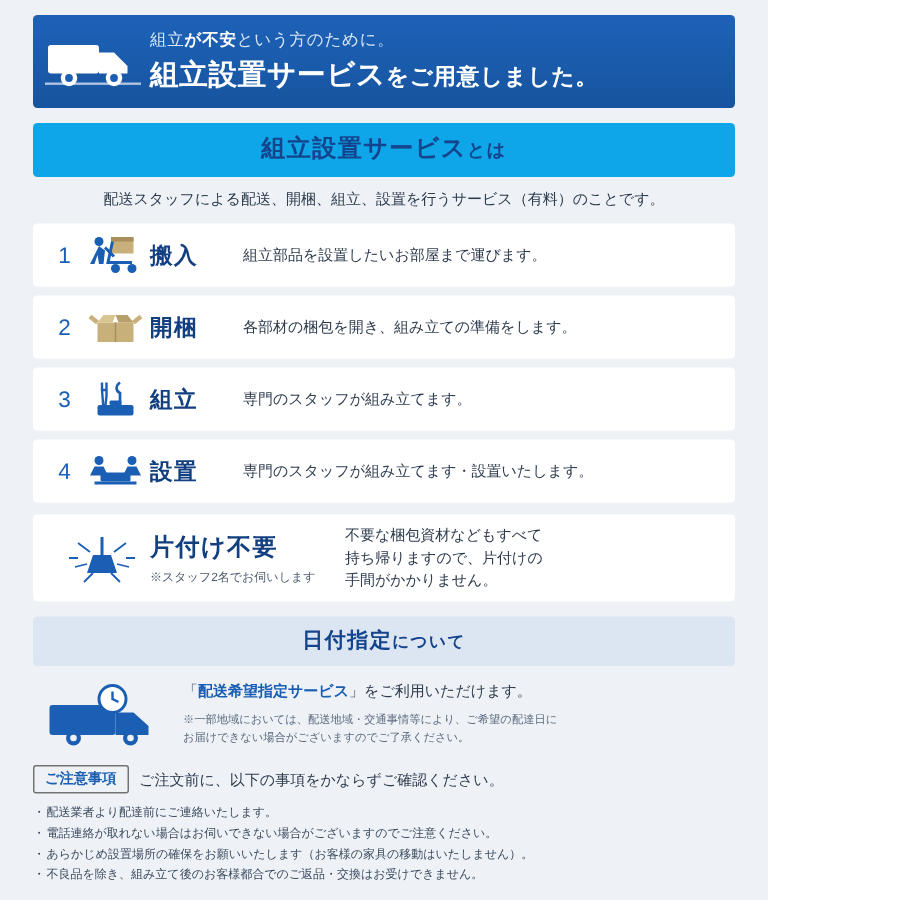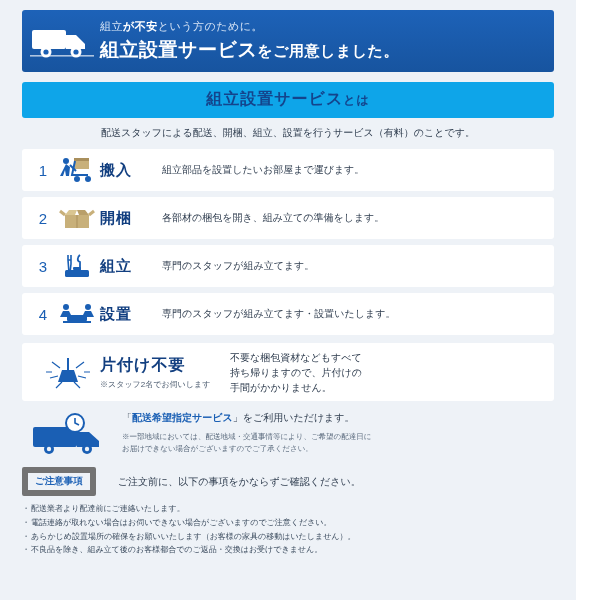--- a/index.html
+++ b/index.html
@@ -8,21 +8,21 @@
   }
   body {
     width: 600px;
     height: 600px;
     background: #ffffff;
     font-family: "Liberation Sans", sans-serif;
     overflow: hidden;
   }
   .page {
     position: relative;
-    width: 576px;
+    width: 512px;
     height: 600px;
     background: #eef2f7;
     box-sizing: border-box;
     padding: 10px 22px 8px 22px;
   }
   
   .hero {
     position: relative;
     background: #1a5fb4;
     background: linear-gradient(180deg,#1d62b8 0%, #17549f 100%);
@@ -204,27 +204,27 @@
     margin-top: 6px;
   }
   .notes-head {
     display: flex;
     align-items: center;
     font-size: 10px;
     color: #2d3b4d;
     margin-bottom: 6px;
   }
   .notes-badge {
-    border: 6px solid #737373;
+    border: 1px solid #737373;
     color: #1a5fb4;
     border-radius: 2px;
     font-size: 9.5px;
     font-weight: bold;
     padding: 2px 7px;
-    margin-right: 22px;
+    margin-right: 7px;
     white-space: nowrap;
   }
   .notes ul {
     margin: 0;
     padding: 0;
     list-style: none;
   }
   .notes li {
     font-size: 8px;
     color: #3a4a5d;
@@ -344,20 +344,23 @@
       <span class="big">片付け不要</span>
       <span class="note">※スタッフ2名でお伺いします</span>
     </div>
     <div class="cleanup-desc">
       <div>不要な梱包資材などもすべて</div>
       <div>持ち帰りますので、片付けの</div>
       <div>手間がかかりません。</div>
     </div>
   </div>
 
+  <div class="date-title">
+    <span>日付指定</span><span class="sub">について</span>
+  </div>
   <div class="date-body">
     <div class="date-icon">
       <svg viewBox="0 0 90 44" width="90" height="44">
         <rect x="4" y="14" width="44" height="20" rx="2" fill="#1a5fb4"></rect>
         <path d="M48 19 h12 l10 9 v6 h-22 z" fill="#1a5fb4"></path>
         <circle cx="20" cy="36" r="5" fill="#1a5fb4"></circle>
         <circle cx="20" cy="36" r="2.2" fill="#eef2f7"></circle>
         <circle cx="58" cy="36" r="5" fill="#1a5fb4"></circle>
         <circle cx="58" cy="36" r="2.2" fill="#eef2f7"></circle>
         <circle cx="46" cy="10" r="9" fill="#ffffff" stroke="#1a5fb4" stroke-width="2"></circle>

